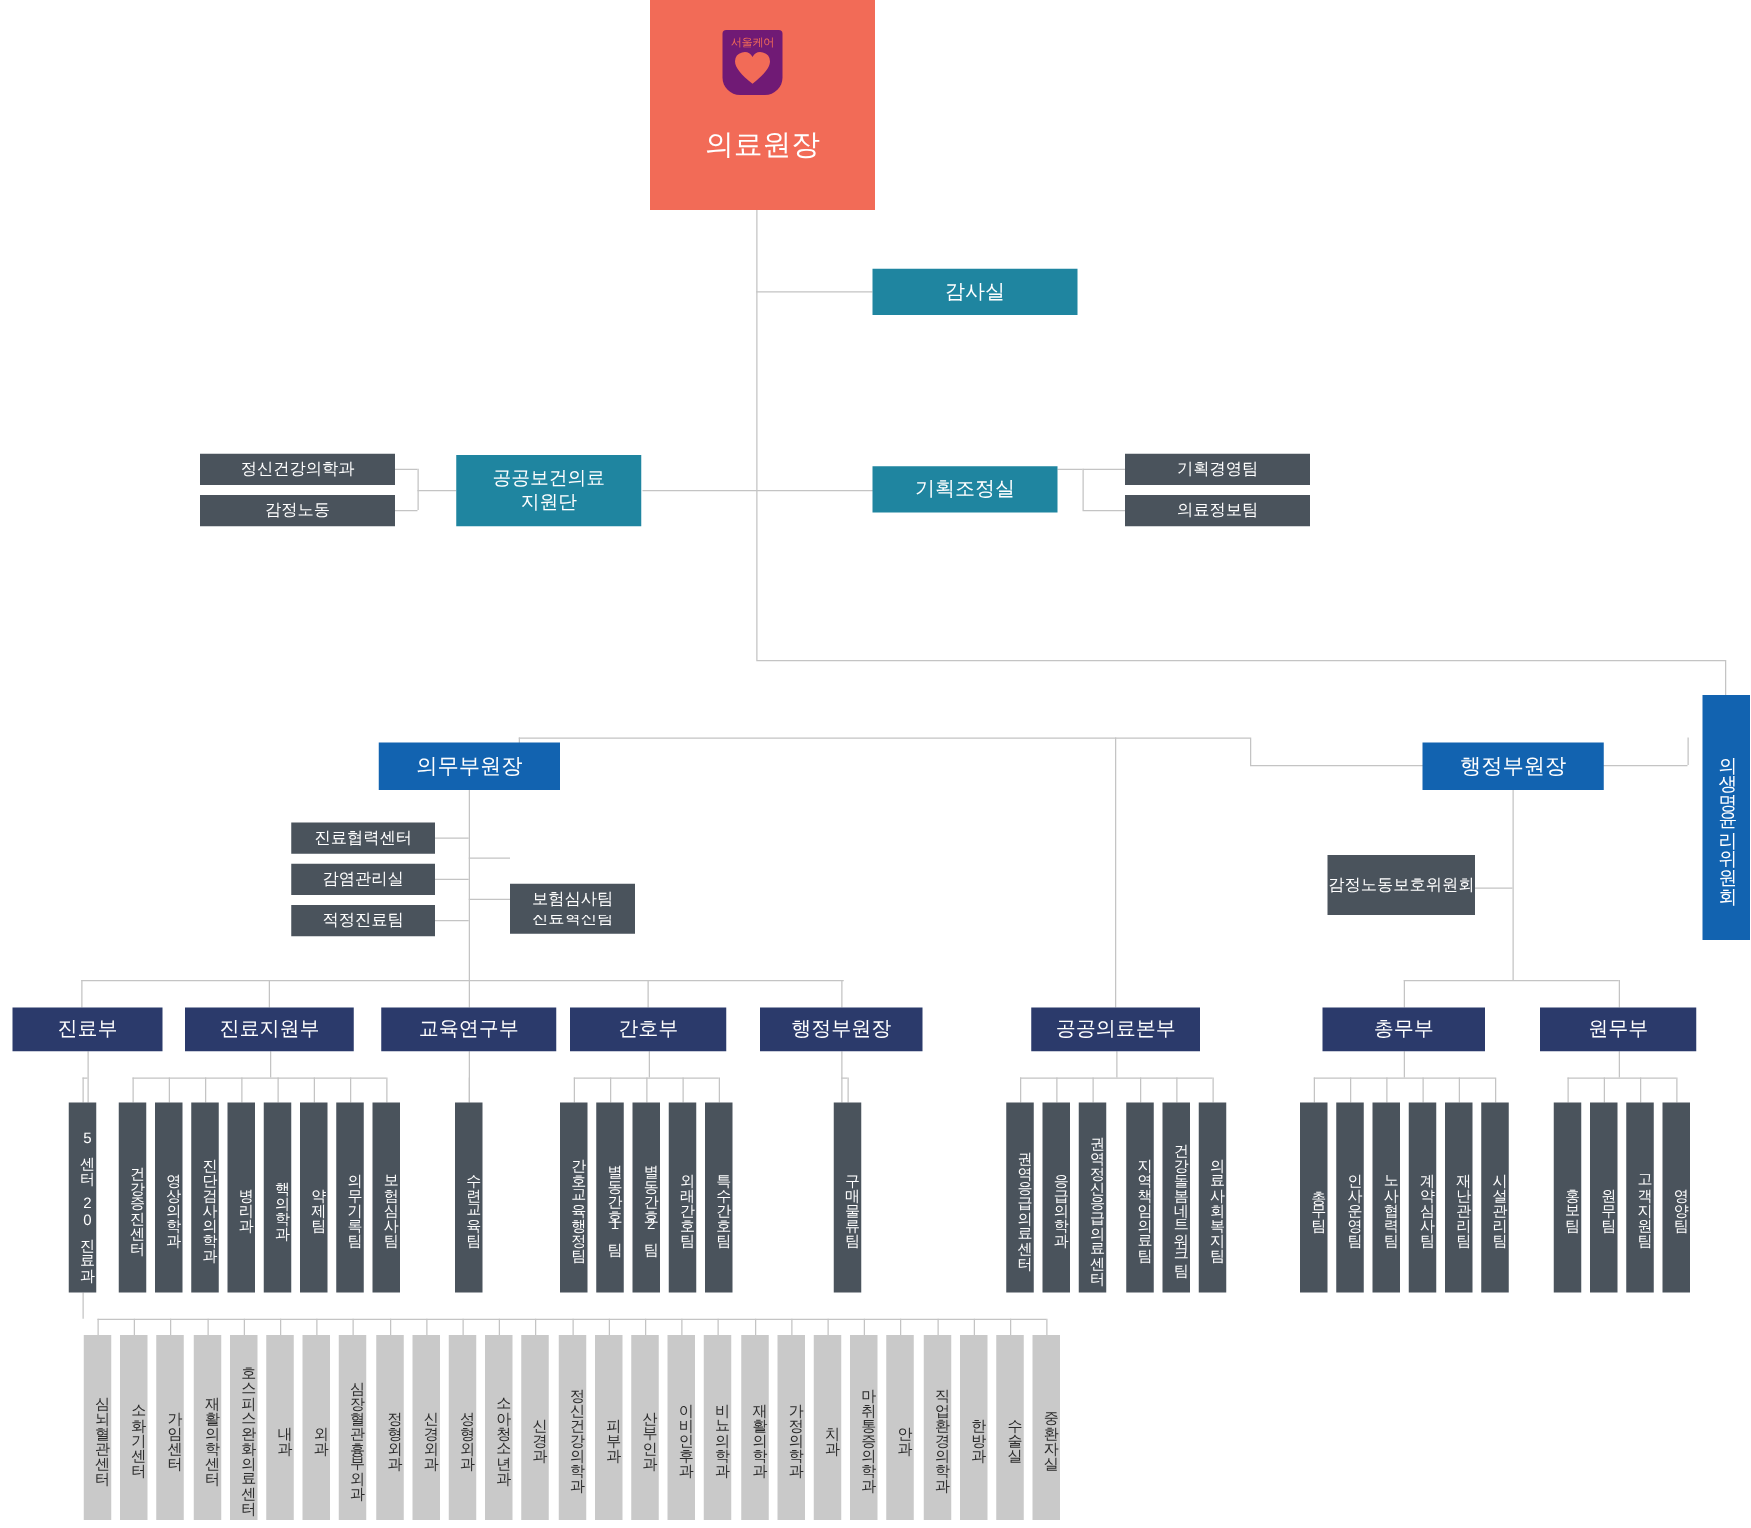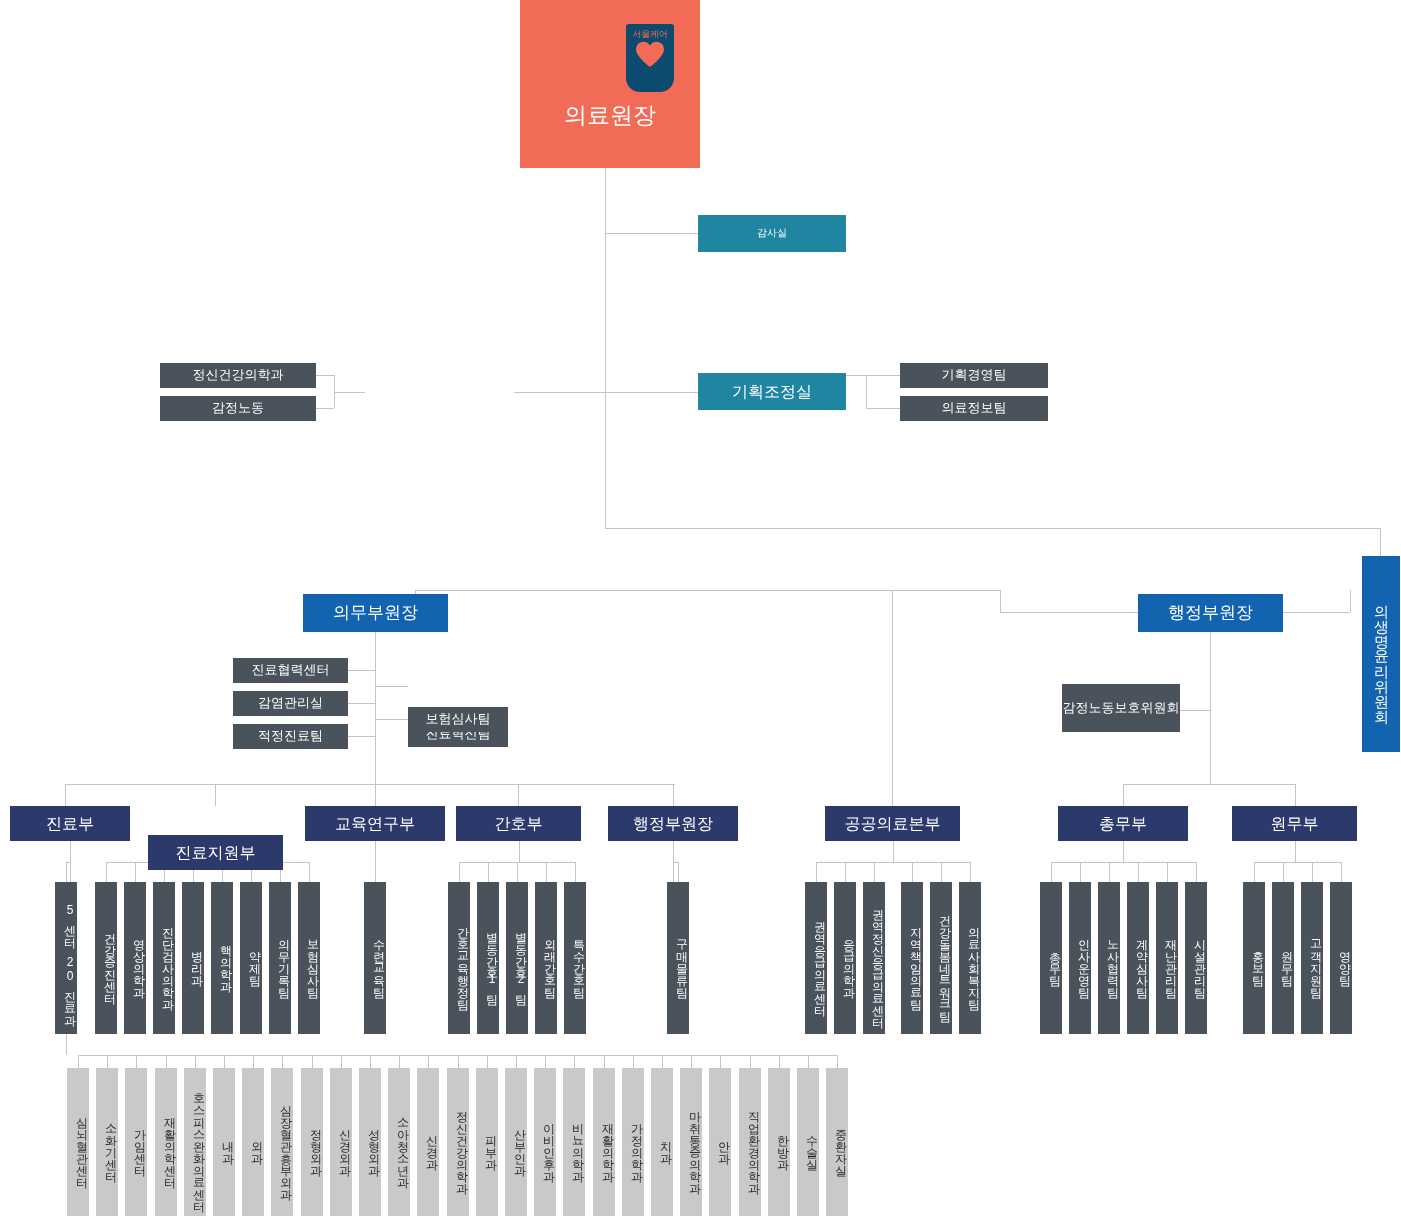--- a/index.html
+++ b/index.html
@@ -19,22 +19,22 @@
 
   
   .vert{writing-mode:vertical-rl;text-orientation:upright;letter-spacing:0px;}
 
   
   .ln{position:absolute;background:#c4c4c4;z-index:1;}
   .lv{width:1px;}
   .lh{height:1px;}
 
   
-  .logo{position:absolute;left:578px;top:24px;width:48px;height:68px;background:#0c4a6e;
-        border-radius:3px 3px 14px 14px;z-index:4;margin-left:48px;}
+  .logo{position:absolute;left:578px;top:24px;width:48px;height:52px;background:#701a75;
+        border-radius:3px 3px 14px 14px;z-index:4;}
   .logo .lg-txt{position:absolute;top:4px;left:0;right:0;text-align:center;font-size:9px;color:#f26b57;
         letter-spacing:-0.3px;}
   .logo svg{position:absolute;left:9px;top:16px;}
   .root-title{position:absolute;left:520px;top:100px;width:180px;text-align:center;font-size:23px;color:#fff;z-index:4;}
 </style>
 </head>
 <body>
 
 <div id="stage">
 
@@ -89,22 +89,26 @@
 
   <div class="box c-root" style="left:520px;top:0px;width:180px;height:168px;"></div>
   <div class="logo">
     <div class="lg-txt">서울케어</div>
     <svg width="30" height="28" viewBox="0 0 30 28">
       <path d="M15 27 C6 20 1 14 1 9 A7.5 7.5 0 0 1 15 5.5 A7.5 7.5 0 0 1 29 9 C29 14 24 20 15 27 Z" fill="#f26b57"></path>
     </svg>
   </div>
   <div class="root-title">의료원장</div>
 
-  <div class="box c-teal" style="left:698px;top:215px;width:148px;height:37px;font-size:10px;">감사실</div>
-
+  <div class="box c-teal" style="left:698px;top:215px;width:164px;height:37px;font-size:16px;">감사실</div>
+
+  <div class="box c-teal" style="left:365px;top:364px;width:148px;height:57px;font-size:15px;flex-direction:column;">
+    <span>공공보건의료</span>
+    <span>지원단</span>
+  </div>
   <div class="box c-gray" style="left:160px;top:363px;width:156px;height:25px;font-size:13px;">정신건강의학과</div>
   <div class="box c-gray" style="left:160px;top:396px;width:156px;height:25px;font-size:13px;">감정노동</div>
 
   <div class="box c-teal" style="left:698px;top:373px;width:148px;height:37px;font-size:16px;">기획조정실</div>
   <div class="box c-gray" style="left:900px;top:363px;width:148px;height:25px;font-size:13px;">기획경영팀</div>
   <div class="box c-gray" style="left:900px;top:396px;width:148px;height:25px;font-size:13px;">의료정보팀</div>
 
   <div class="box c-blue vert" style="left:1362px;top:556px;width:38px;height:196px;font-size:15px;">의생명윤리위원회</div>
 
   <div class="box c-blue" style="left:303px;top:594px;width:145px;height:38px;font-size:17px;">의무부원장</div>
@@ -119,21 +123,21 @@
     <span>감정노동</span>
     <span>보호위원회</span>
   </div>
 
   <div id="dept-layer">
       <div class="box c-navy" style="left: 10px; top: 806px; width: 120px; height: 35px; font-size: 16px;">진료부</div>
       <div class="ln lv" style="left: 70px; top: 841px; height: 41px;"></div>
       <div class="ln lh" style="left: 66px; top: 862px; width: 4px;"></div>
       <div class="ln lv" style="left: 66px; top: 862px; height: 20px;"></div>
       <div class="box c-gray vert" style="left: 55px; top: 882px; width: 22px; height: 152px; font-size: 12px; align-items: flex-start; padding-top: 6px;">5센터 20진료과</div>
-      <div class="box c-navy" style="left: 148px; top: 835px; width: 135px; height: 35px; font-size: 16px;">진료지원부</div>
+      <div class="box c-navy" style="left: 148px; top: 806px; width: 135px; height: 35px; font-size: 16px;">진료지원부</div>
       <div class="ln lh" style="left: 106px; top: 862px; width: 203px;"></div>
       <div class="ln lv" style="left: 215.5px; top: 841px; height: 21px;"></div>
       <div class="ln lv" style="left: 106px; top: 862px; height: 20px;"></div>
       <div class="box c-gray vert" style="left: 95px; top: 882px; width: 22px; height: 152px; font-size: 12px; align-items: flex-start; padding-top: 6px;">건강증진센터</div>
       <div class="ln lv" style="left: 135px; top: 862px; height: 20px;"></div>
       <div class="box c-gray vert" style="left: 124px; top: 882px; width: 22px; height: 152px; font-size: 12px; align-items: flex-start; padding-top: 6px;">영상의학과</div>
       <div class="ln lv" style="left: 164px; top: 862px; height: 20px;"></div>
       <div class="box c-gray vert" style="left: 153px; top: 882px; width: 22px; height: 152px; font-size: 12px; align-items: flex-start; padding-top: 6px;">진단검사의학과</div>
       <div class="ln lv" style="left: 193px; top: 862px; height: 20px;"></div>
       <div class="box c-gray vert" style="left: 182px; top: 882px; width: 22px; height: 152px; font-size: 12px; align-items: flex-start; padding-top: 6px;">병리과</div>

